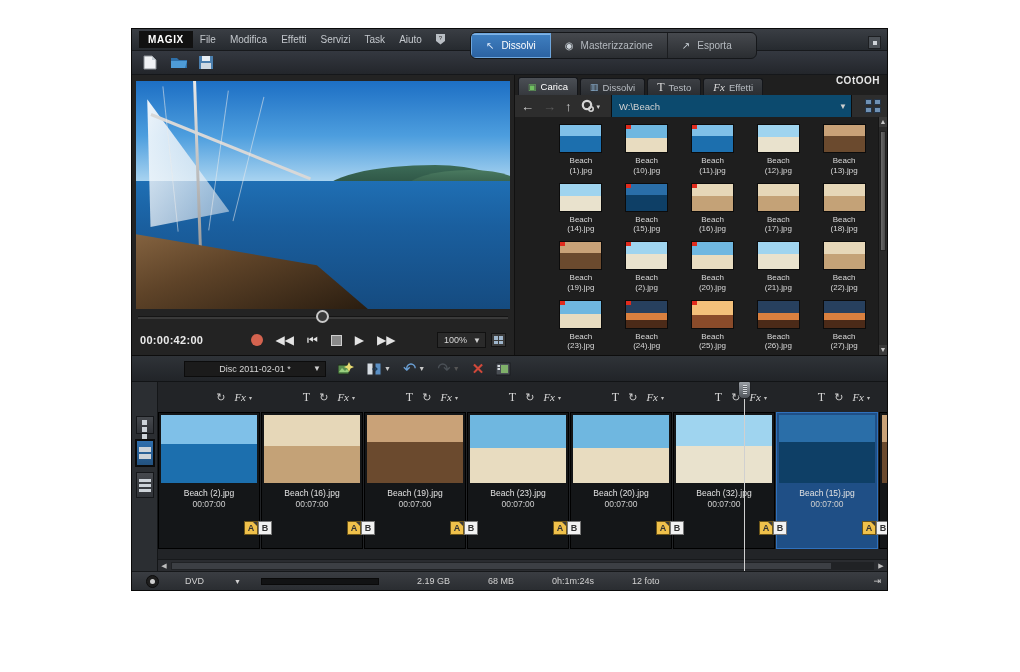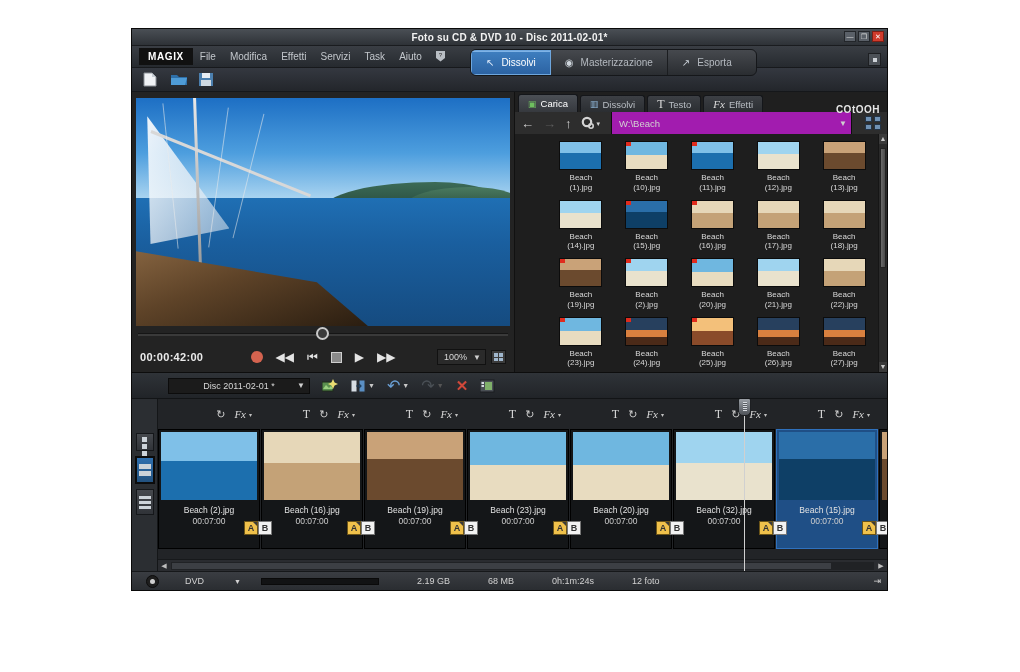--- a/index.html
+++ b/index.html
@@ -201,31 +201,31 @@
   }
   .br-tab.active{
     background:linear-gradient(#4b4f55,#36393e);
     color:#ffffff; height:18px;
   }
   .tab-ico{ font-size:9px; color:#8fb6d8; }
   .tab-ico.green{ color:#6fbf5f; }
   .tab-ico.tt{ font-family:"Liberation Serif",serif; font-size:12px; color:#dcdcdc;}
   .tab-ico.fx{ font-family:"Liberation Serif",serif; font-style:italic; font-size:11px; color:#dcdcdc;}
   .brand{
-    position:absolute; right:7px; top:12px;
+    position:absolute; right:7px; top:0;
     color:#e6e6e6; font-size:10px; font-weight:bold; letter-spacing:.5px;
   }
   .br-nav{
     height:22px; flex:0 0 22px; display:flex; align-items:center;
     gap:9px; padding:0 6px; background:#2d2d2d;
   }
   .nav-ico{ color:#d4d4d4; font-size:13px; line-height:1; }
   .nav-ico.dim{ color:#5c5c5c; }
   .path-sel{
-    flex:1; height:34px; background:#a21caf; border:1px solid #0d0d0d;
+    flex:1; height:34px; background:#0c4a6e; border:1px solid #0d0d0d;
     display:flex; align-items:center; padding:0 4px 0 7px;
     color:#d2d2d2; font-size:9.5px; margin-left:2px;
   }
   .path-arrow{ margin-left:auto; font-size:8px; color:#cfcfcf; }
   .view-btns{
     display:grid; grid-template-columns:1fr 1fr; grid-template-rows:1fr 1fr;
     gap:2px; margin-left:4px;
   }
   .vb{ width:7px;height:6px;background:#6f91b4;border:1px solid #243447; }
   .br-body{
@@ -273,21 +273,21 @@
   }
   .sb-arrow{
     position:absolute; left:0; right:0; height:10px; background:#3a3a3a;
     color:#c8c8c8; font-size:7px; text-align:center; line-height:10px;
   }
 
   
   .tl-toolbar{
     height:26px; flex:0 0 26px; background:linear-gradient(#2f3338,#212428);
     border-bottom:1px solid #121416; display:flex; align-items:center; gap:12px;
-    padding-left:36px;
+    padding-left:52px;
   }
   .proj-sel{
     width:142px; height:16px; background:#1b1b1b; border:1px solid #0c0c0c;
     display:flex; align-items:center; justify-content:center; position:relative;
     color:#d6d6d6; font-size:9px;
   }
   .proj-sel .path-arrow{ position:absolute; right:4px; }
   .tb-ico{ font-size:13px; line-height:1; color:#d6d6d6; display:flex; align-items:center; gap:2px;}
   .tb-caret{ font-size:7px; color:#c8c8c8; }
   .tb-caret.dim{ color:#555; }
@@ -407,28 +407,20 @@
   .g5{background:linear-gradient(#6fb7e0 0 48%,#e8dcc0 48% 100%);}
   .g6{background:linear-gradient(#27405e 0 45%,#d9803f 45% 70%,#4b2a18 70% 100%);}
   .g7{background:linear-gradient(#9fd4ef 0 45%,#e9e2cd 45% 100%);}
   .g8{background:linear-gradient(#2a6ea8 0 40%,#0e3f66 40% 100%);}
 </style>
 </head>
 <body>
 
 <div class="app-window">
 
-  <div class="titlebar">
-    <div class="title-text">Foto su CD &amp; DVD 10 - Disc 2011-02-01*</div>
-    <div class="win-btns">
-      <div class="win-btn">—</div>
-      <div class="win-btn">❐</div>
-      <div class="win-btn close">✕</div>
-    </div>
-  </div>
 
   <div class="menubar">
     <div class="magix-logo">MAGIX</div>
     <div class="menu-item">File</div>
     <div class="menu-item">Modifica</div>
     <div class="menu-item">Effetti</div>
     <div class="menu-item">Servizi</div>
     <div class="menu-item">Task</div>
     <div class="menu-item">Aiuto</div>
     <div class="menu-icon">

